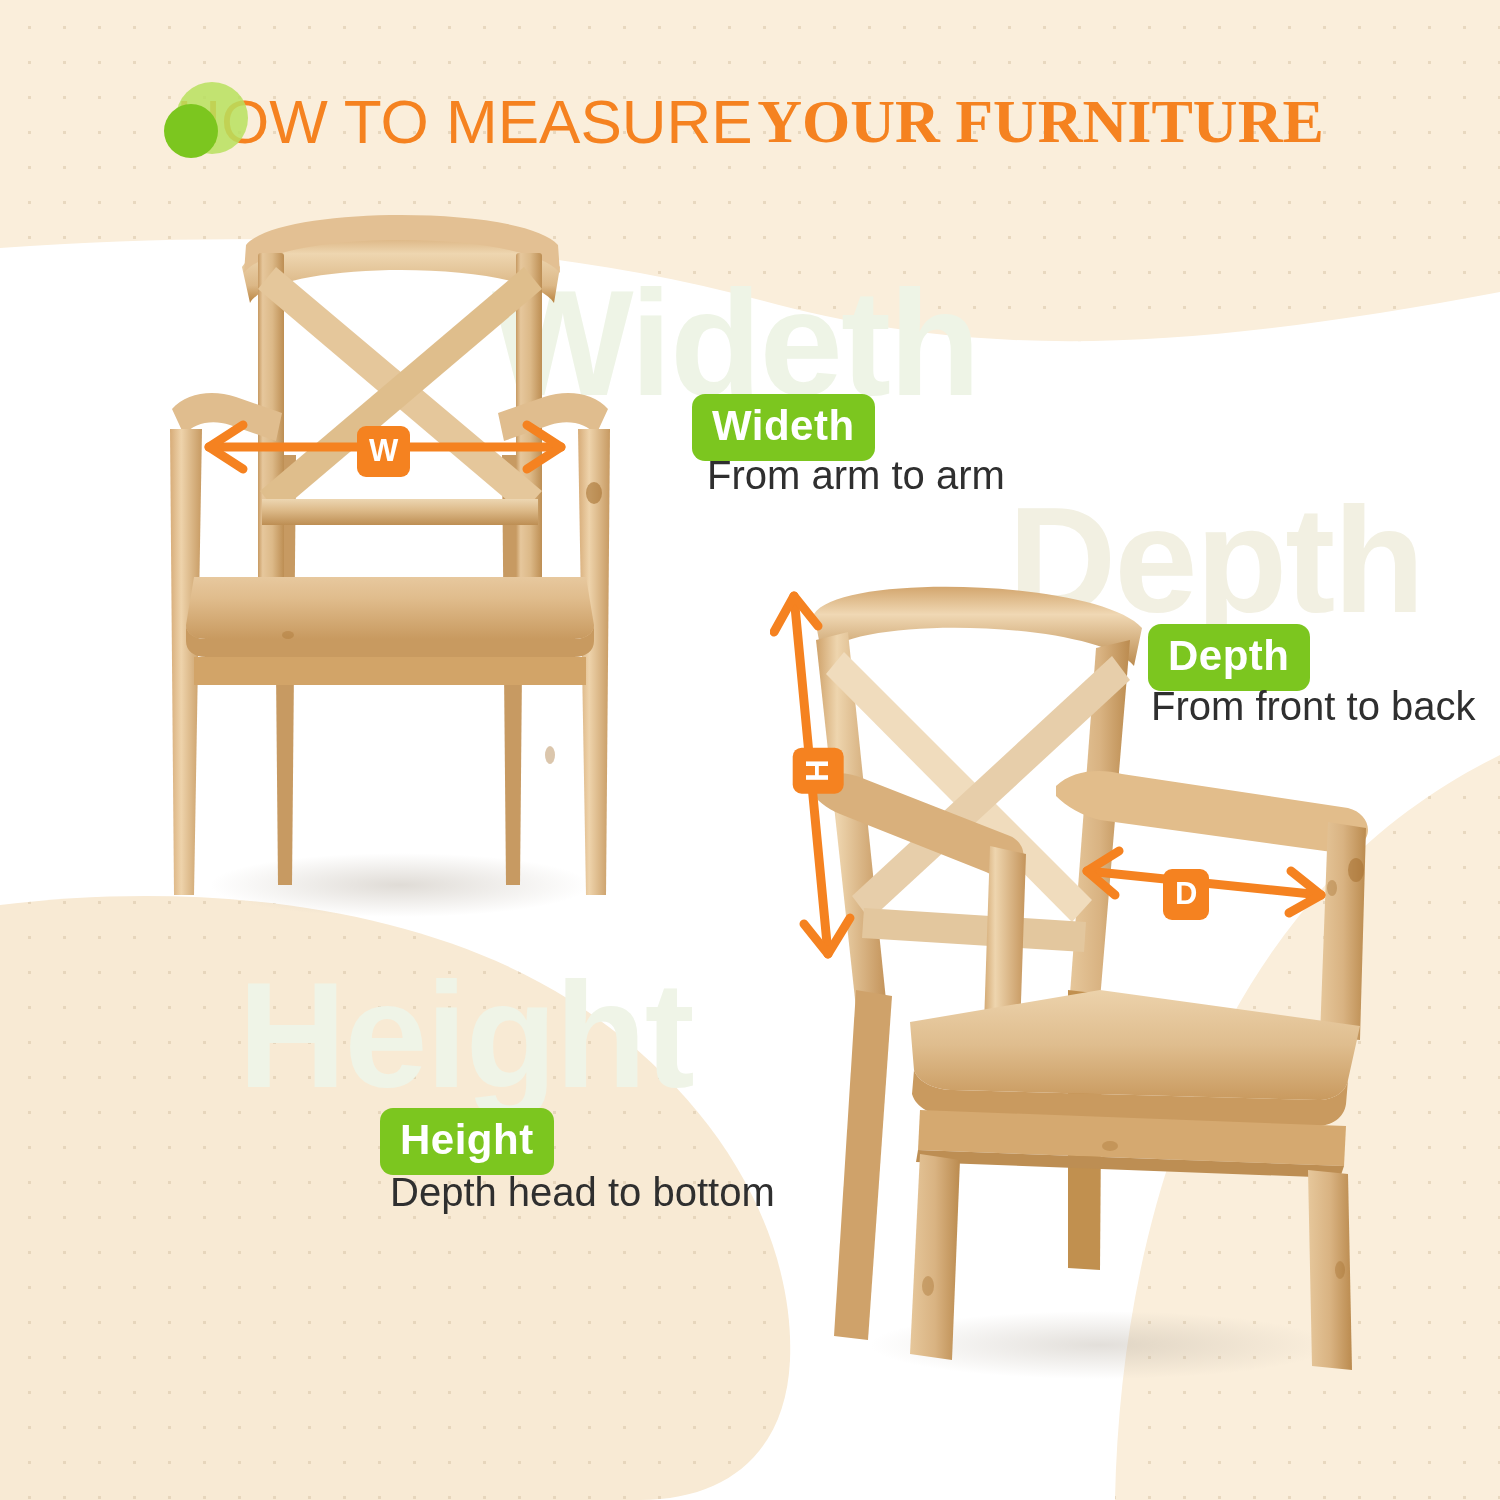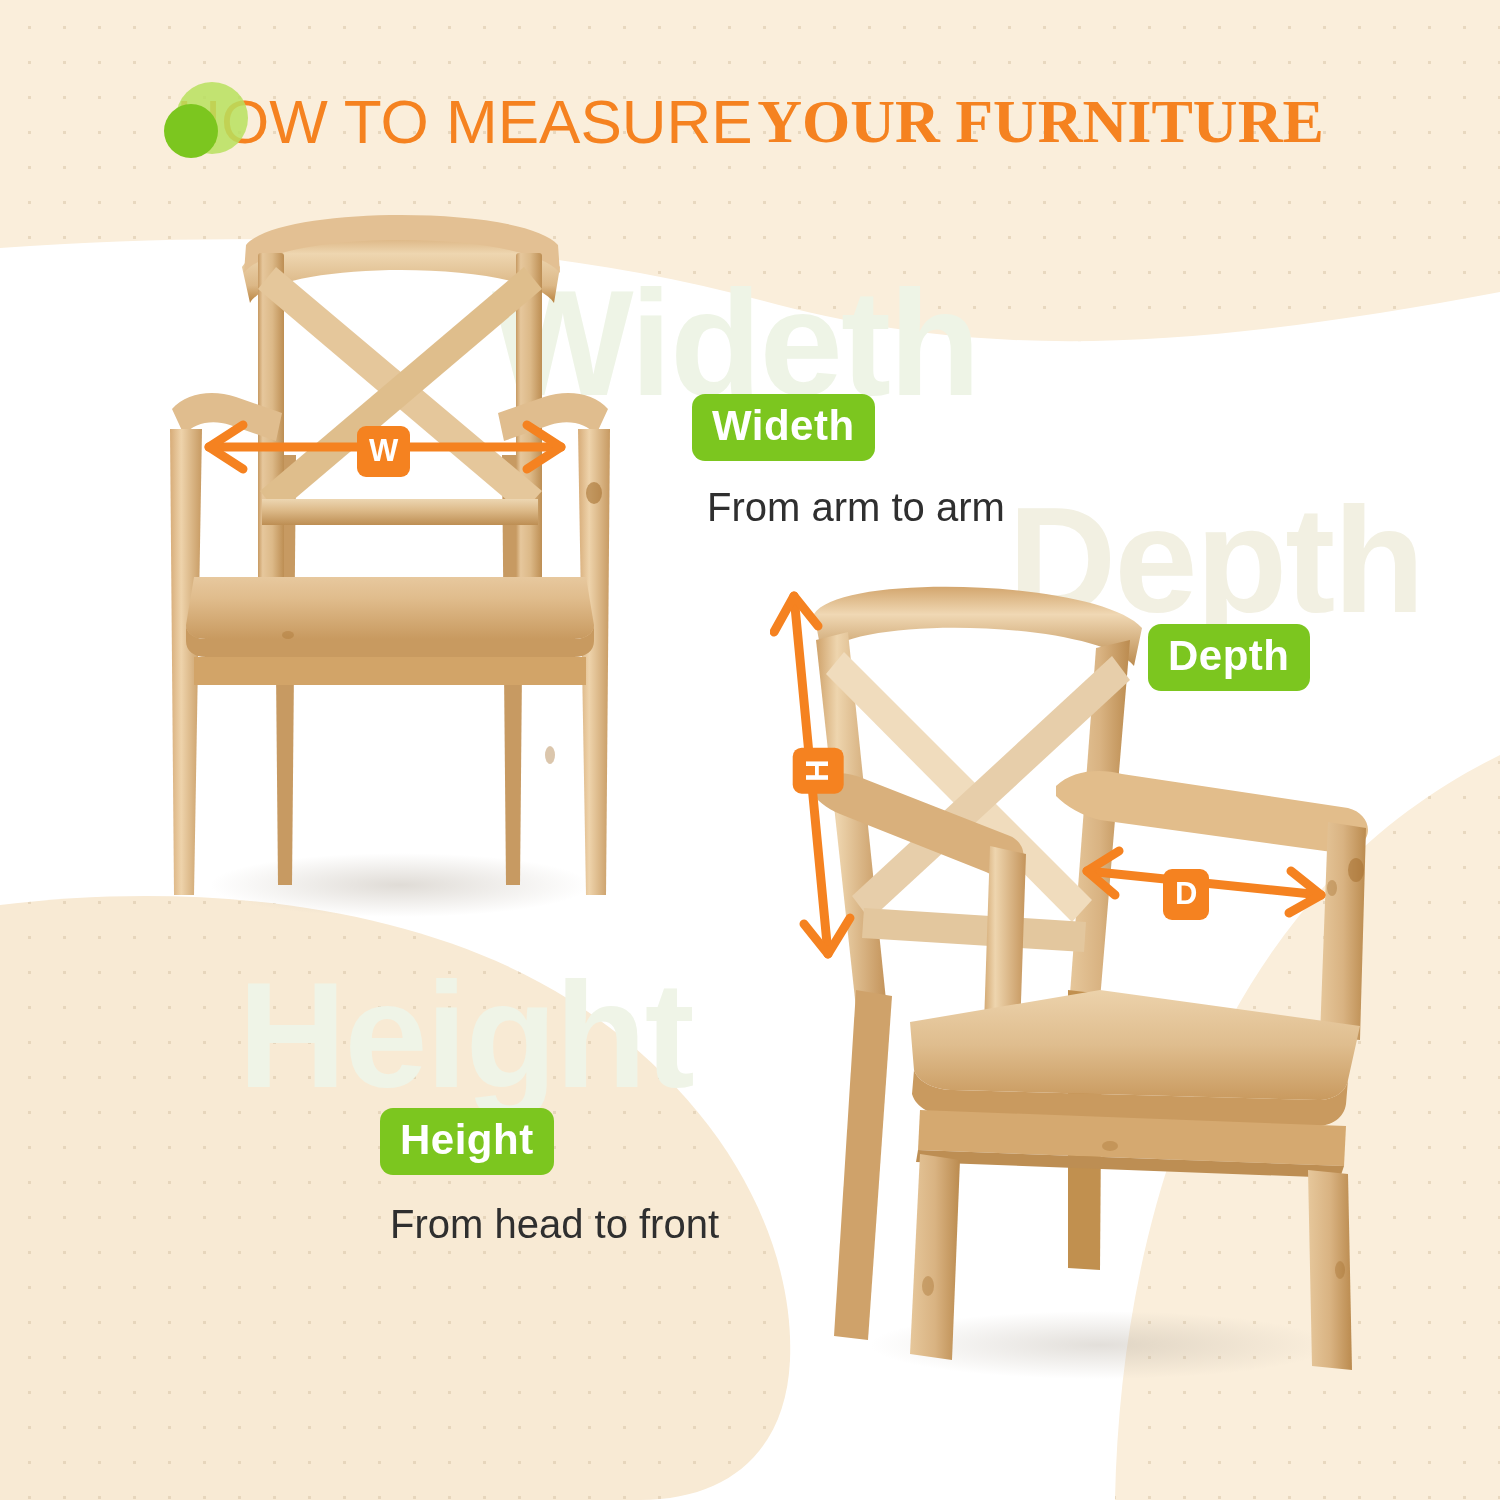--- a/index.html
+++ b/index.html
@@ -75,21 +75,20 @@
     font-size:42px;
     white-space:nowrap;
     letter-spacing:.5px;
   }
   .caption{
     position:absolute;
     color:#2f2f2f;
     font-size:40px;
     white-space:nowrap;
     line-height:1;
-    margin-top:32px;
   }
   #badge-wideth{left:692px;top:394px;}
   #cap-wideth{left:707px;top:455px;}
   #badge-depth{left:1148px;top:624px;}
   #cap-depth{left:1151px;top:686px;}
   #badge-height{left:380px;top:1108px;}
   #cap-height{left:390px;top:1172px;}
 
   
   .chip{
@@ -334,17 +333,18 @@
       <polyline points="44,6 12,26 40,50"></polyline>
       <polyline points="216,26 246,50 214,68"></polyline>
     </g>
   </svg>
   <div id="chip-d" class="chip">D</div>
 
   <div id="badge-wideth" class="badge">Wideth</div>
   <div id="cap-wideth" class="caption">From arm to arm</div>
 
   <div id="badge-depth" class="badge">Depth</div>
+  <div id="cap-depth" class="caption">From front to back</div>
 
   <div id="badge-height" class="badge">Height</div>
-  <div id="cap-height" class="caption">From head to front</div>
+  <div id="cap-height" class="caption">Depth head to bottom</div>
 
 </div>
 
 </body></html>

